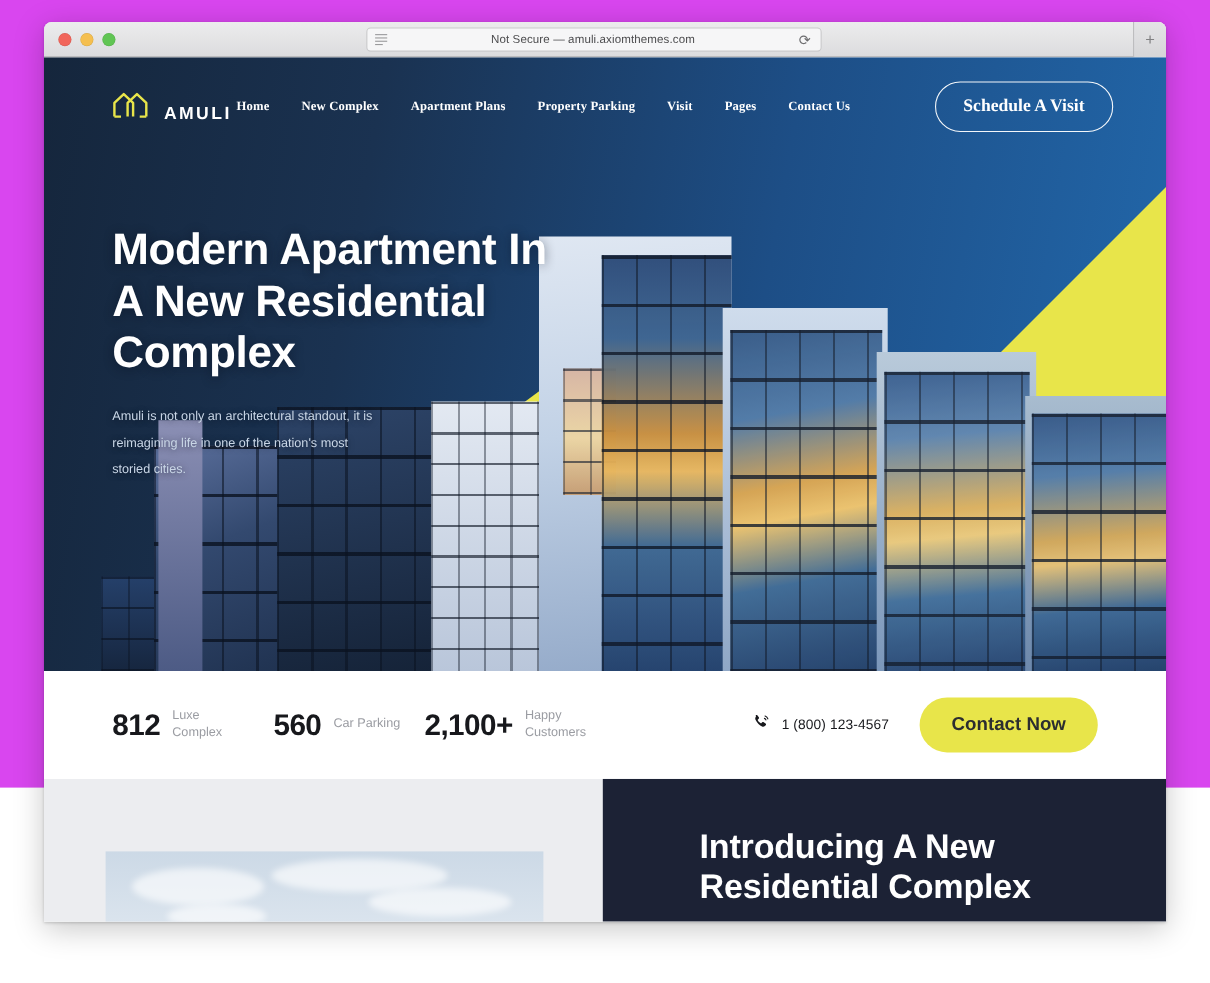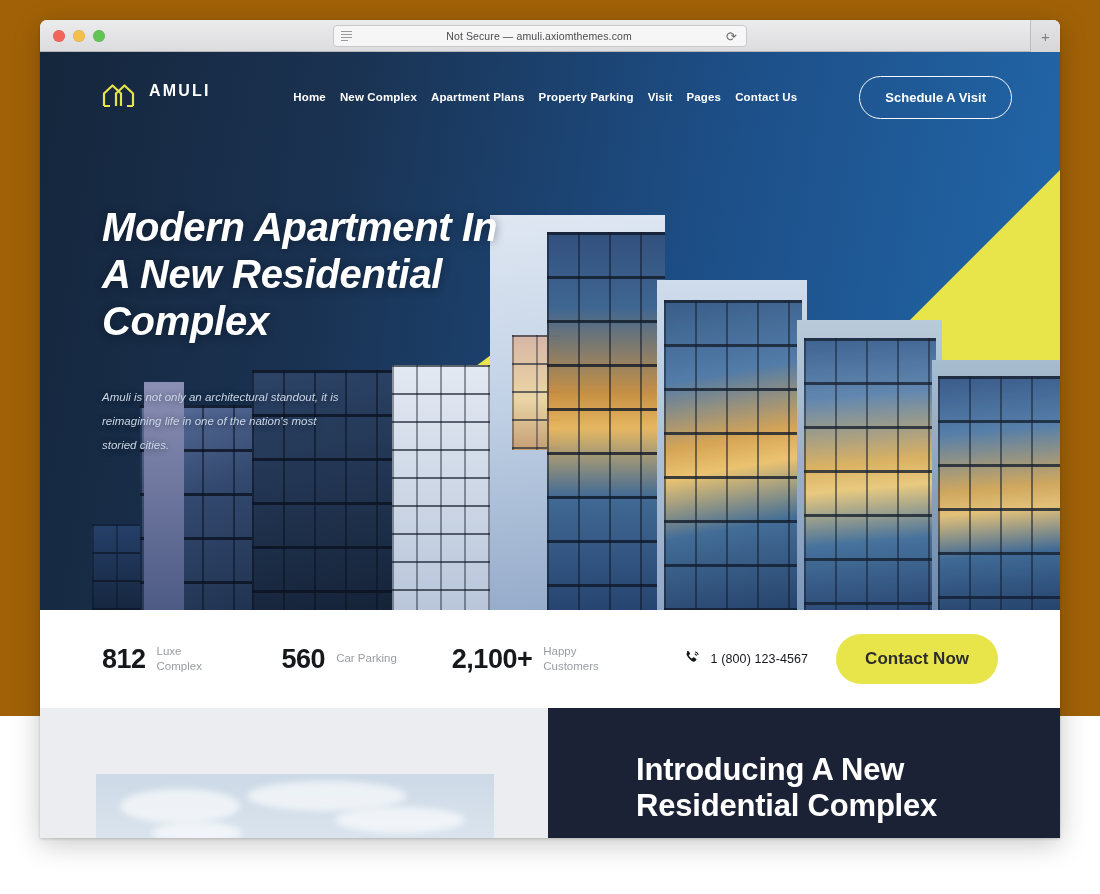--- a/index.html
+++ b/index.html
@@ -6,21 +6,21 @@
   html,body {
     width:1100px; height:894px;
     background:#ffffff;
     font-family:"Liberation Sans", sans-serif;
     overflow:hidden;
   }
 
   
   #desk {
     position:relative; width:1100px; height:716px;
-    background:#a16207;
+    background:#d946ef;
   }
 
   
   #browser {
     position:absolute; left:40px; top:20px;
     width:1020px; height:818px;
     border-radius:7px 7px 0 0;
     overflow:hidden;
     box-shadow:0 6px 28px rgba(0,0,0,0.22), 0 1px 3px rgba(0,0,0,0.18);
     background:#e9e9e9;
@@ -172,63 +172,64 @@
       repeating-linear-gradient(to right,  rgba(10,18,32,.55) 0 2px, transparent 2px 31px);
   }
   .lines-fine {
     position:absolute; inset:0;
     background-image:
       repeating-linear-gradient(to bottom, rgba(10,18,32,.62) 0 2px, transparent 2px 28px),
       repeating-linear-gradient(to right,  rgba(10,18,32,.40) 0 2px, transparent 2px 24px);
   }
 
   
-  #hero-copy { position:absolute; left:62px; top:152px; z-index:6;font-style:italic; }
+  #hero-copy { position:absolute; left:62px; top:152px; z-index:6; }
   #hero-title {
     font-size:40px; line-height:1.17; font-weight:bold; color:#ffffff;
     letter-spacing:-.3px; max-width:420px;
     text-shadow:0 1px 10px rgba(6,14,26,.45);
   }
   #hero-sub {
-    margin-top:42px; font-size:11.5px; line-height:2.05;
+    margin-top:24px; font-size:11.5px; line-height:2.05;
     color:#c9d6e6; max-width:240px;
     text-shadow:0 1px 6px rgba(6,14,26,.5);
   }
 
   
   #header {
     position:absolute; left:0; top:0; width:100%; height:90px;
     z-index:8; display:flex; align-items:center;
   }
-  #logo { display:flex; align-items:flex-start; margin-left:62px; gap:11px; }
+  #logo { display:flex; align-items:flex-end; margin-left:62px; gap:11px; }
   #logo-text {
     color:#fff; font-weight:bold; font-size:16px; letter-spacing:2.2px;
   }
   #nav {
-    display:flex; align-items:center; gap:14px;
+    display:flex; align-items:center; gap:29px;
     margin-left:auto;
+    font-family:Liberation Serif, serif;
   }
   .nav-item {
     color:#ffffff; font-size:11.5px; font-weight:bold; letter-spacing:.15px;
     white-space:nowrap;
   }
   #cta-visit {
     margin-left:48px; margin-right:48px;
     border:1.6px solid rgba(255,255,255,.95);
     border-radius:24px;
     padding:13px 25px;
-    color:#fff; font-size:13px; font-weight:bold; white-space:nowrap;text-align:right;
+    color:#fff; font-size:16px; font-weight:bold; white-space:nowrap;text-align:right;
   }
 
   
   #stats {
     position:relative; width:100%; height:98px; background:#ffffff;
     display:flex; align-items:center; z-index:5;
   }
-  #stats-left { display:flex; align-items:center; margin-left:62px; gap:55px; }
+  #stats-left { display:flex; align-items:center; margin-left:62px; gap:22px; }
   .stat { display:flex; align-items:center; gap:11px; }
   .stat-num {
     font-size:27px; font-weight:bold; color:#17181c; letter-spacing:-.5px;
     line-height:1;
   }
   .stat-label {
     font-size:11.5px; color:#9a9ca2; line-height:1.32; max-width:70px;
   }
   #stats-right { display:flex; align-items:center; margin-left:auto; margin-right:62px; gap:28px; }
   #phone-wrap { display:flex; align-items:center; gap:10px;text-align:right; }

